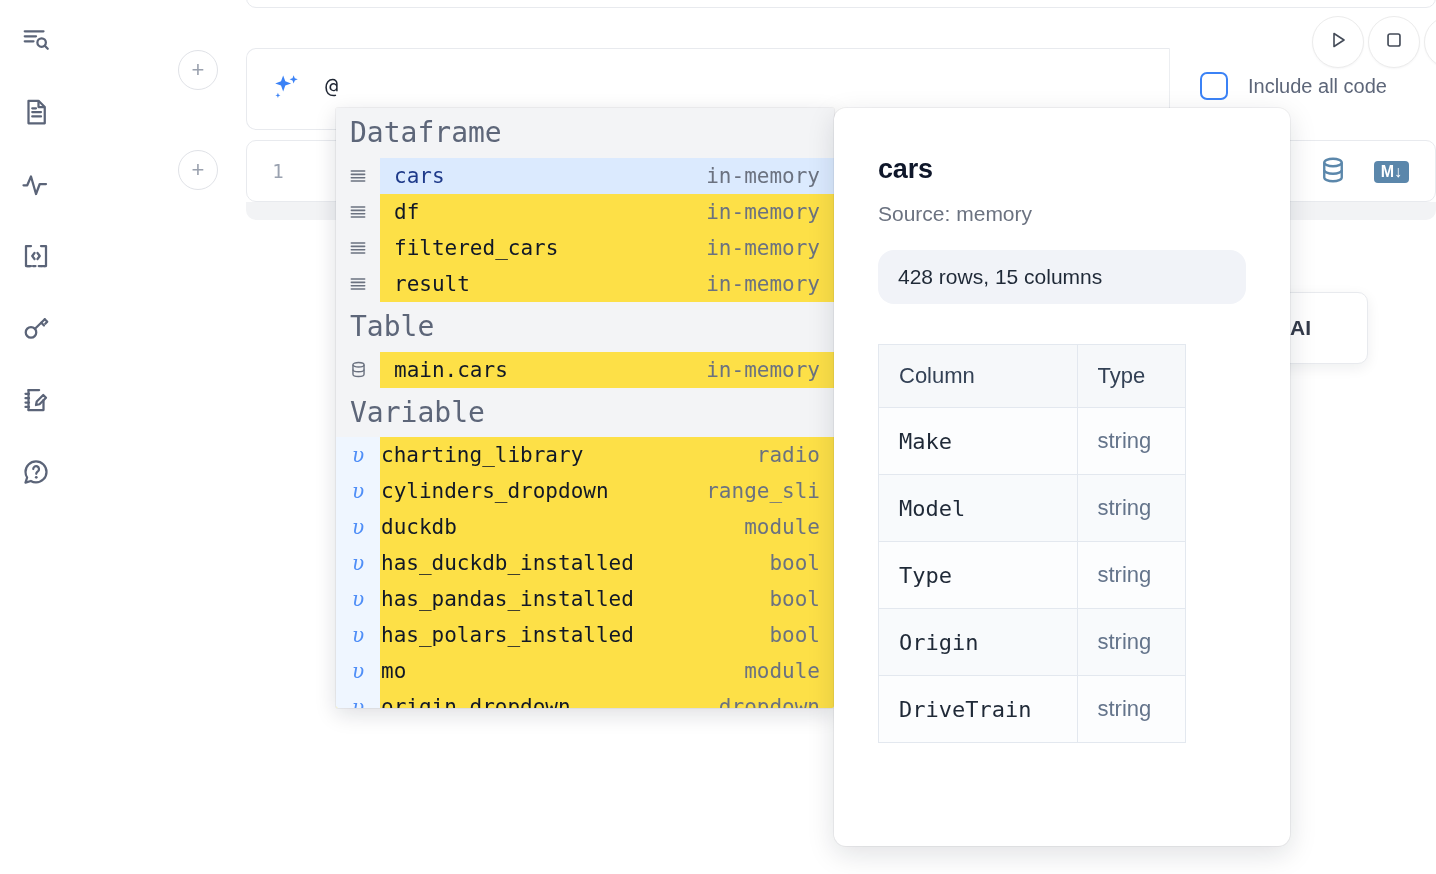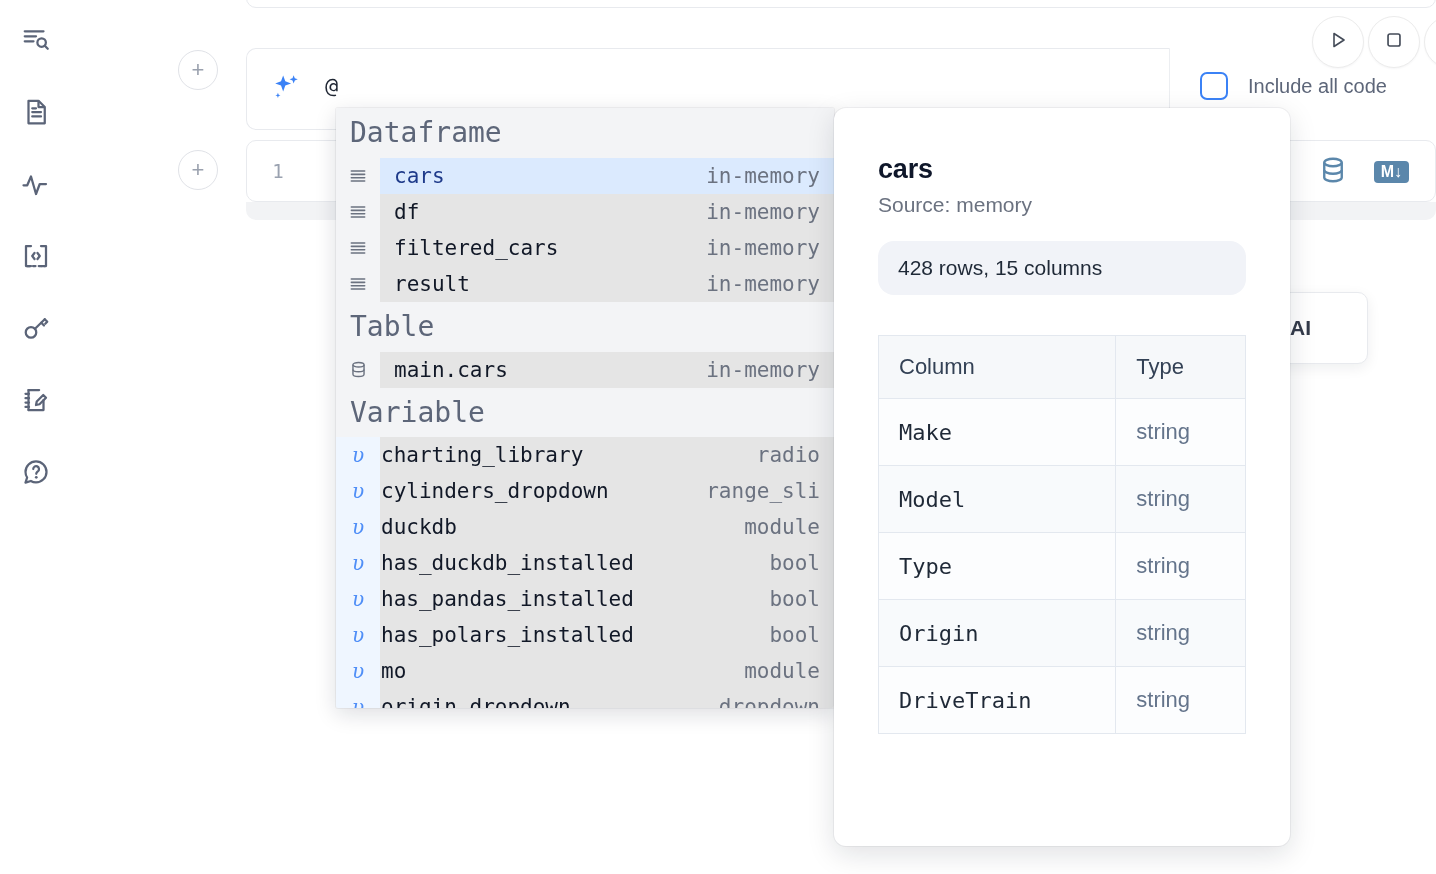--- a/index.html
+++ b/index.html
@@ -118,21 +118,21 @@
     box-shadow: 0 6px 22px rgba(16,24,40,.14), 0 0 0 1px rgba(16,24,40,.05);
     overflow:hidden;
     font-family:"DejaVu Sans Mono","Liberation Mono",monospace;
   }
   .ac-group {
     background:#f3f4f6; color:#5d6679;
     font-size: 28px; padding: 6px 0 6px 14px; line-height: 1.35;
   }
   .ac-item {
     display:flex; align-items:center; height:36px; cursor:pointer;
-    background:#e5e5e5;
+    background:#fde047;
   }
   .ac-item.sel { background:#dbeafe; }
   .ac-gut {
     width: 44px; min-width:44px; height: 36px;
     display:flex; align-items:center; justify-content:center;
     background:#f3f4f6; color:#6b7280;
   }
   .ac-gut.var { background:#eff6ff; color:#4f8ef7; font-style:italic; font-size:20px;
                 font-family:"DejaVu Serif","Liberation Serif",serif; }
   .ac-name {
@@ -146,26 +146,26 @@
   .ac-item.partial { height: 18px; overflow:hidden; }
 
   
   .preview {
     position:absolute; left:834px; top:108px; width:456px; height:738px;
     background:#fff; border-radius: 12px;
     box-shadow: 0 8px 28px rgba(16,24,40,.13), 0 0 0 1px rgba(16,24,40,.05);
     padding: 46px 44px 0 44px; overflow:hidden;
   }
   .pv-title { font-size: 27px; font-weight: 700; color:#0f172a; letter-spacing:-0.2px; }
-  .pv-source { font-size:21px; color:#6b7280; margin-top: 8px; }
+  .pv-source { font-size:21px; color:#6b7280; margin-top: 17px; }
   .pv-badge {
     margin-top: 24px; background:#f1f3f8; border-radius:16px;
     padding: 15px 20px; font-size:21px; color:#1f2937;
   }
-  .pv-table { margin-top: 40px; width: 368px; border-collapse: collapse; }
+  .pv-table { margin-top: 40px; width: 308px; border-collapse: collapse; }
   .pv-table th {
     text-align:left; font-weight:400; font-size:22px; color:#334155;
     background:#f6f8fa; border:1px solid #e3e8ef; padding: 18px 20px;
   }
   .pv-table td {
     border:1px solid #e3e8ef; padding: 20px;
     font-size:22px;
   }
   .pv-table td.col {
     font-family:"DejaVu Sans Mono","Liberation Mono",monospace;

